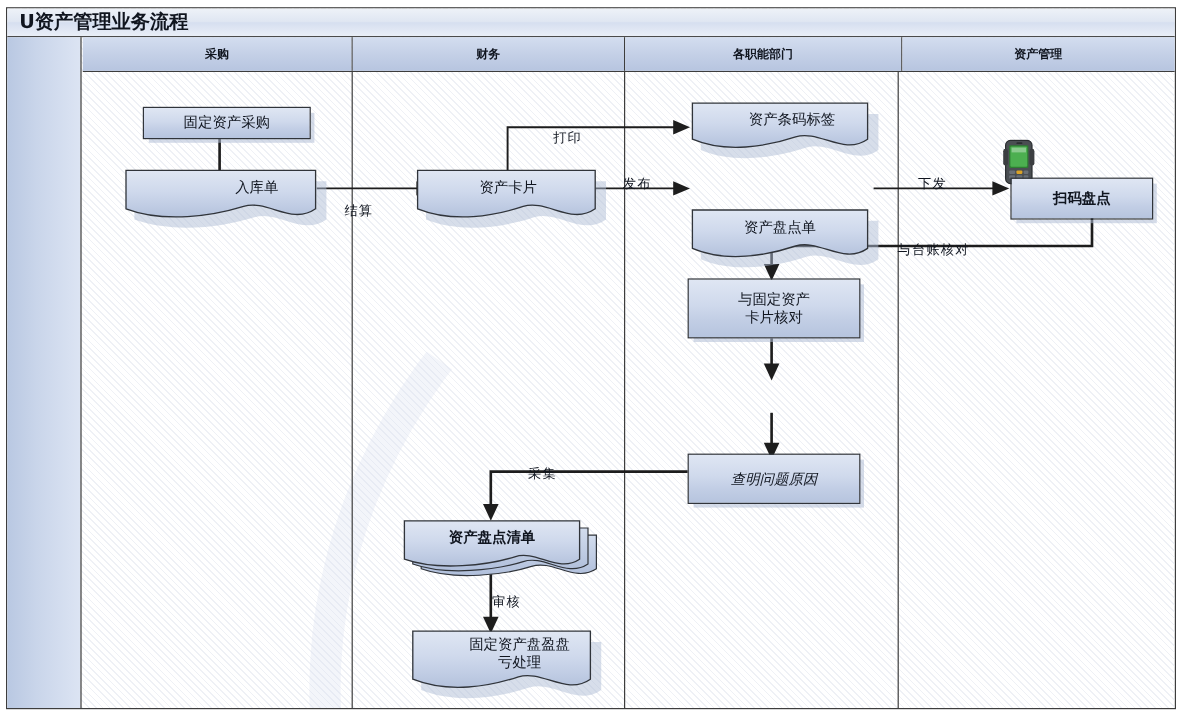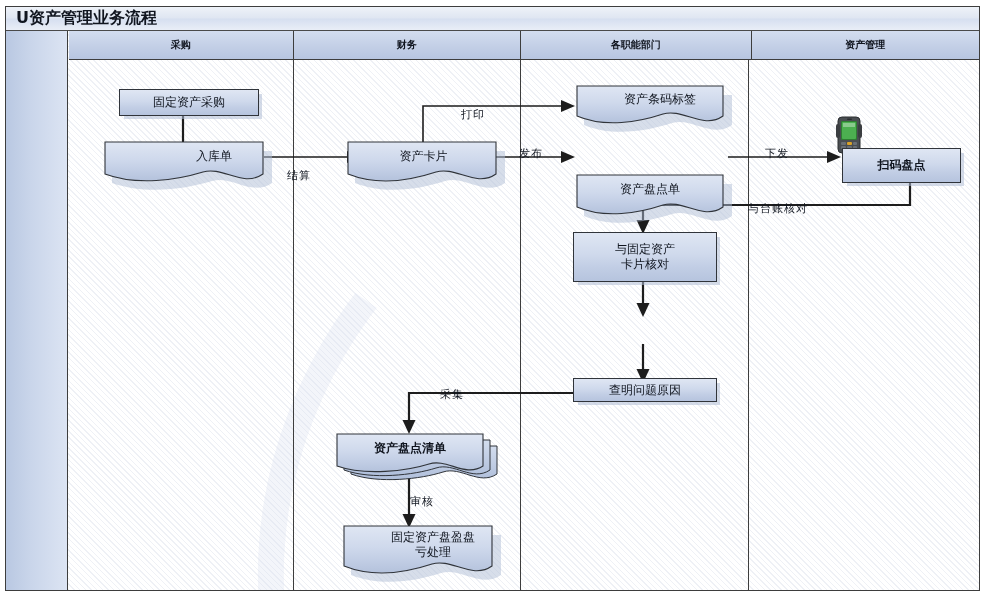--- a/index.html
+++ b/index.html
@@ -350,21 +350,21 @@
       <div class="node proc bold" style="left:836px;top:141px;width:119px;height:35px;">
         <span>扫码盘点</span>
       </div>
 
       <div class="node proc" style="left:567px;top:225px;width:144px;height:50px;">
         <span>与固定资产
 卡片核对</span>
       </div>
 
 
-      <div class="node proc" style="left:567px;top:371px;width:144px;height:24px;">
+      <div class="node proc" style="left:567px;top:371px;width:144px;height:42px;font-style:italic;">
         <span>查明问题原因</span>
       </div>
 
       <div class="docshape bold" style="left:330px;top:426px;width:168px;height:48px;">
         <svg width="172" height="58" viewBox="0 0 172 58">
           <defs>
             <linearGradient id="gdoc5" x1="0" y1="0" x2="0" y2="1">
               <stop offset="0%" stop-color="#dfe6f3"></stop>
                 <stop offset="45%" stop-color="#cfd9ec"></stop>
               <stop offset="72%" stop-color="#c2cee5"></stop>

